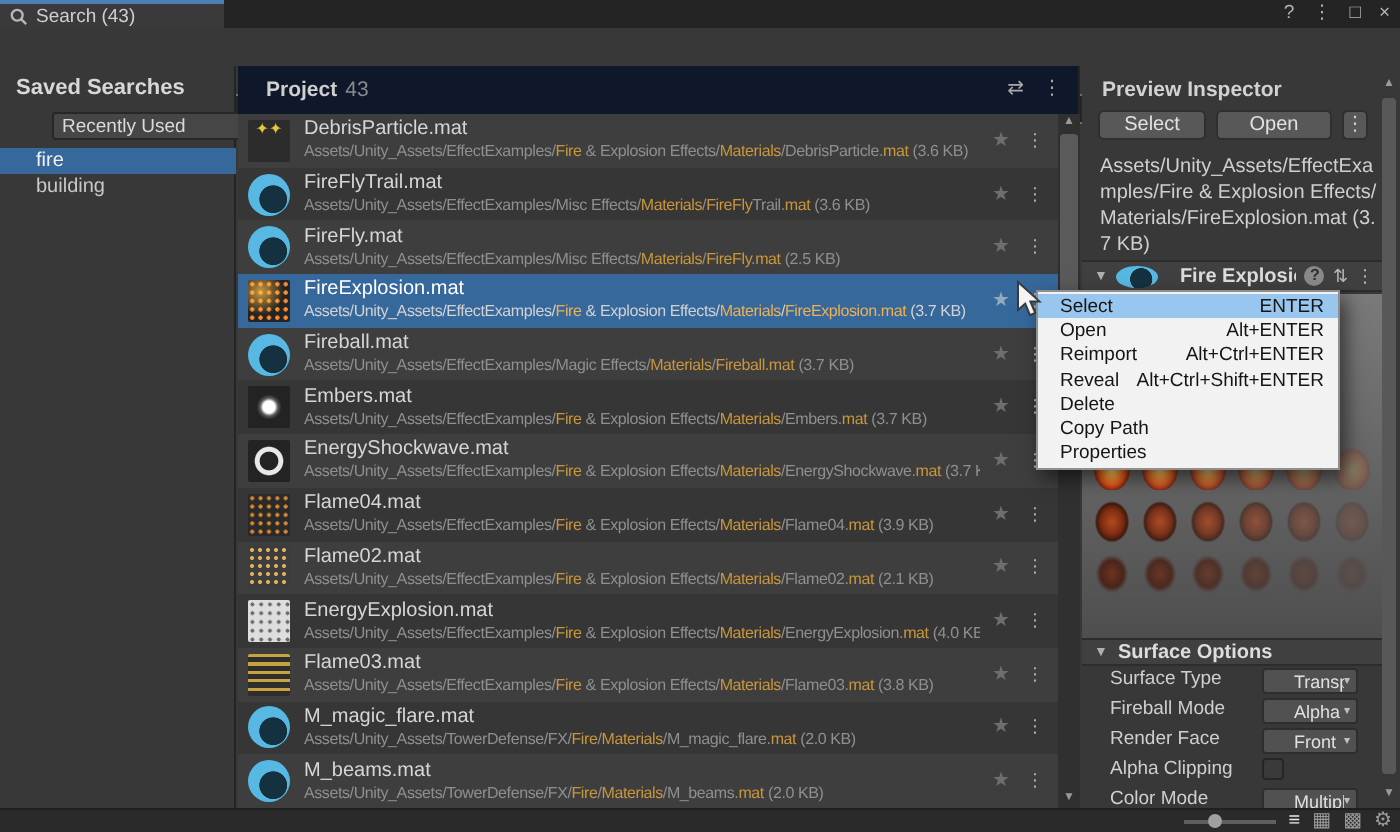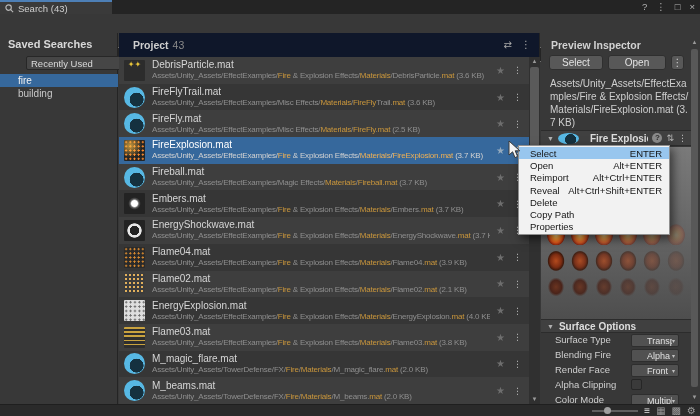--- a/index.html
+++ b/index.html
@@ -387,21 +387,21 @@
     </div>
     <div class="surf-rows" id="surf-rows">
         <div class="surf-row">
           <span class="surf-label">Surface Type</span>
           <span class="dropdown">
             <span class="dd-val">Transp</span>
             <span class="dd-arrow">▾</span>
           </span>
         </div>
         <div class="surf-row">
-          <span class="surf-label">Blending Fire</span>
+          <span class="surf-label">Fireball Mode</span>
           <span class="dropdown">
             <span class="dd-val">Alpha</span>
             <span class="dd-arrow">▾</span>
           </span>
         </div>
         <div class="surf-row">
           <span class="surf-label">Render Face</span>
           <span class="dropdown">
             <span class="dd-val">Front</span>
             <span class="dd-arrow">▾</span>

